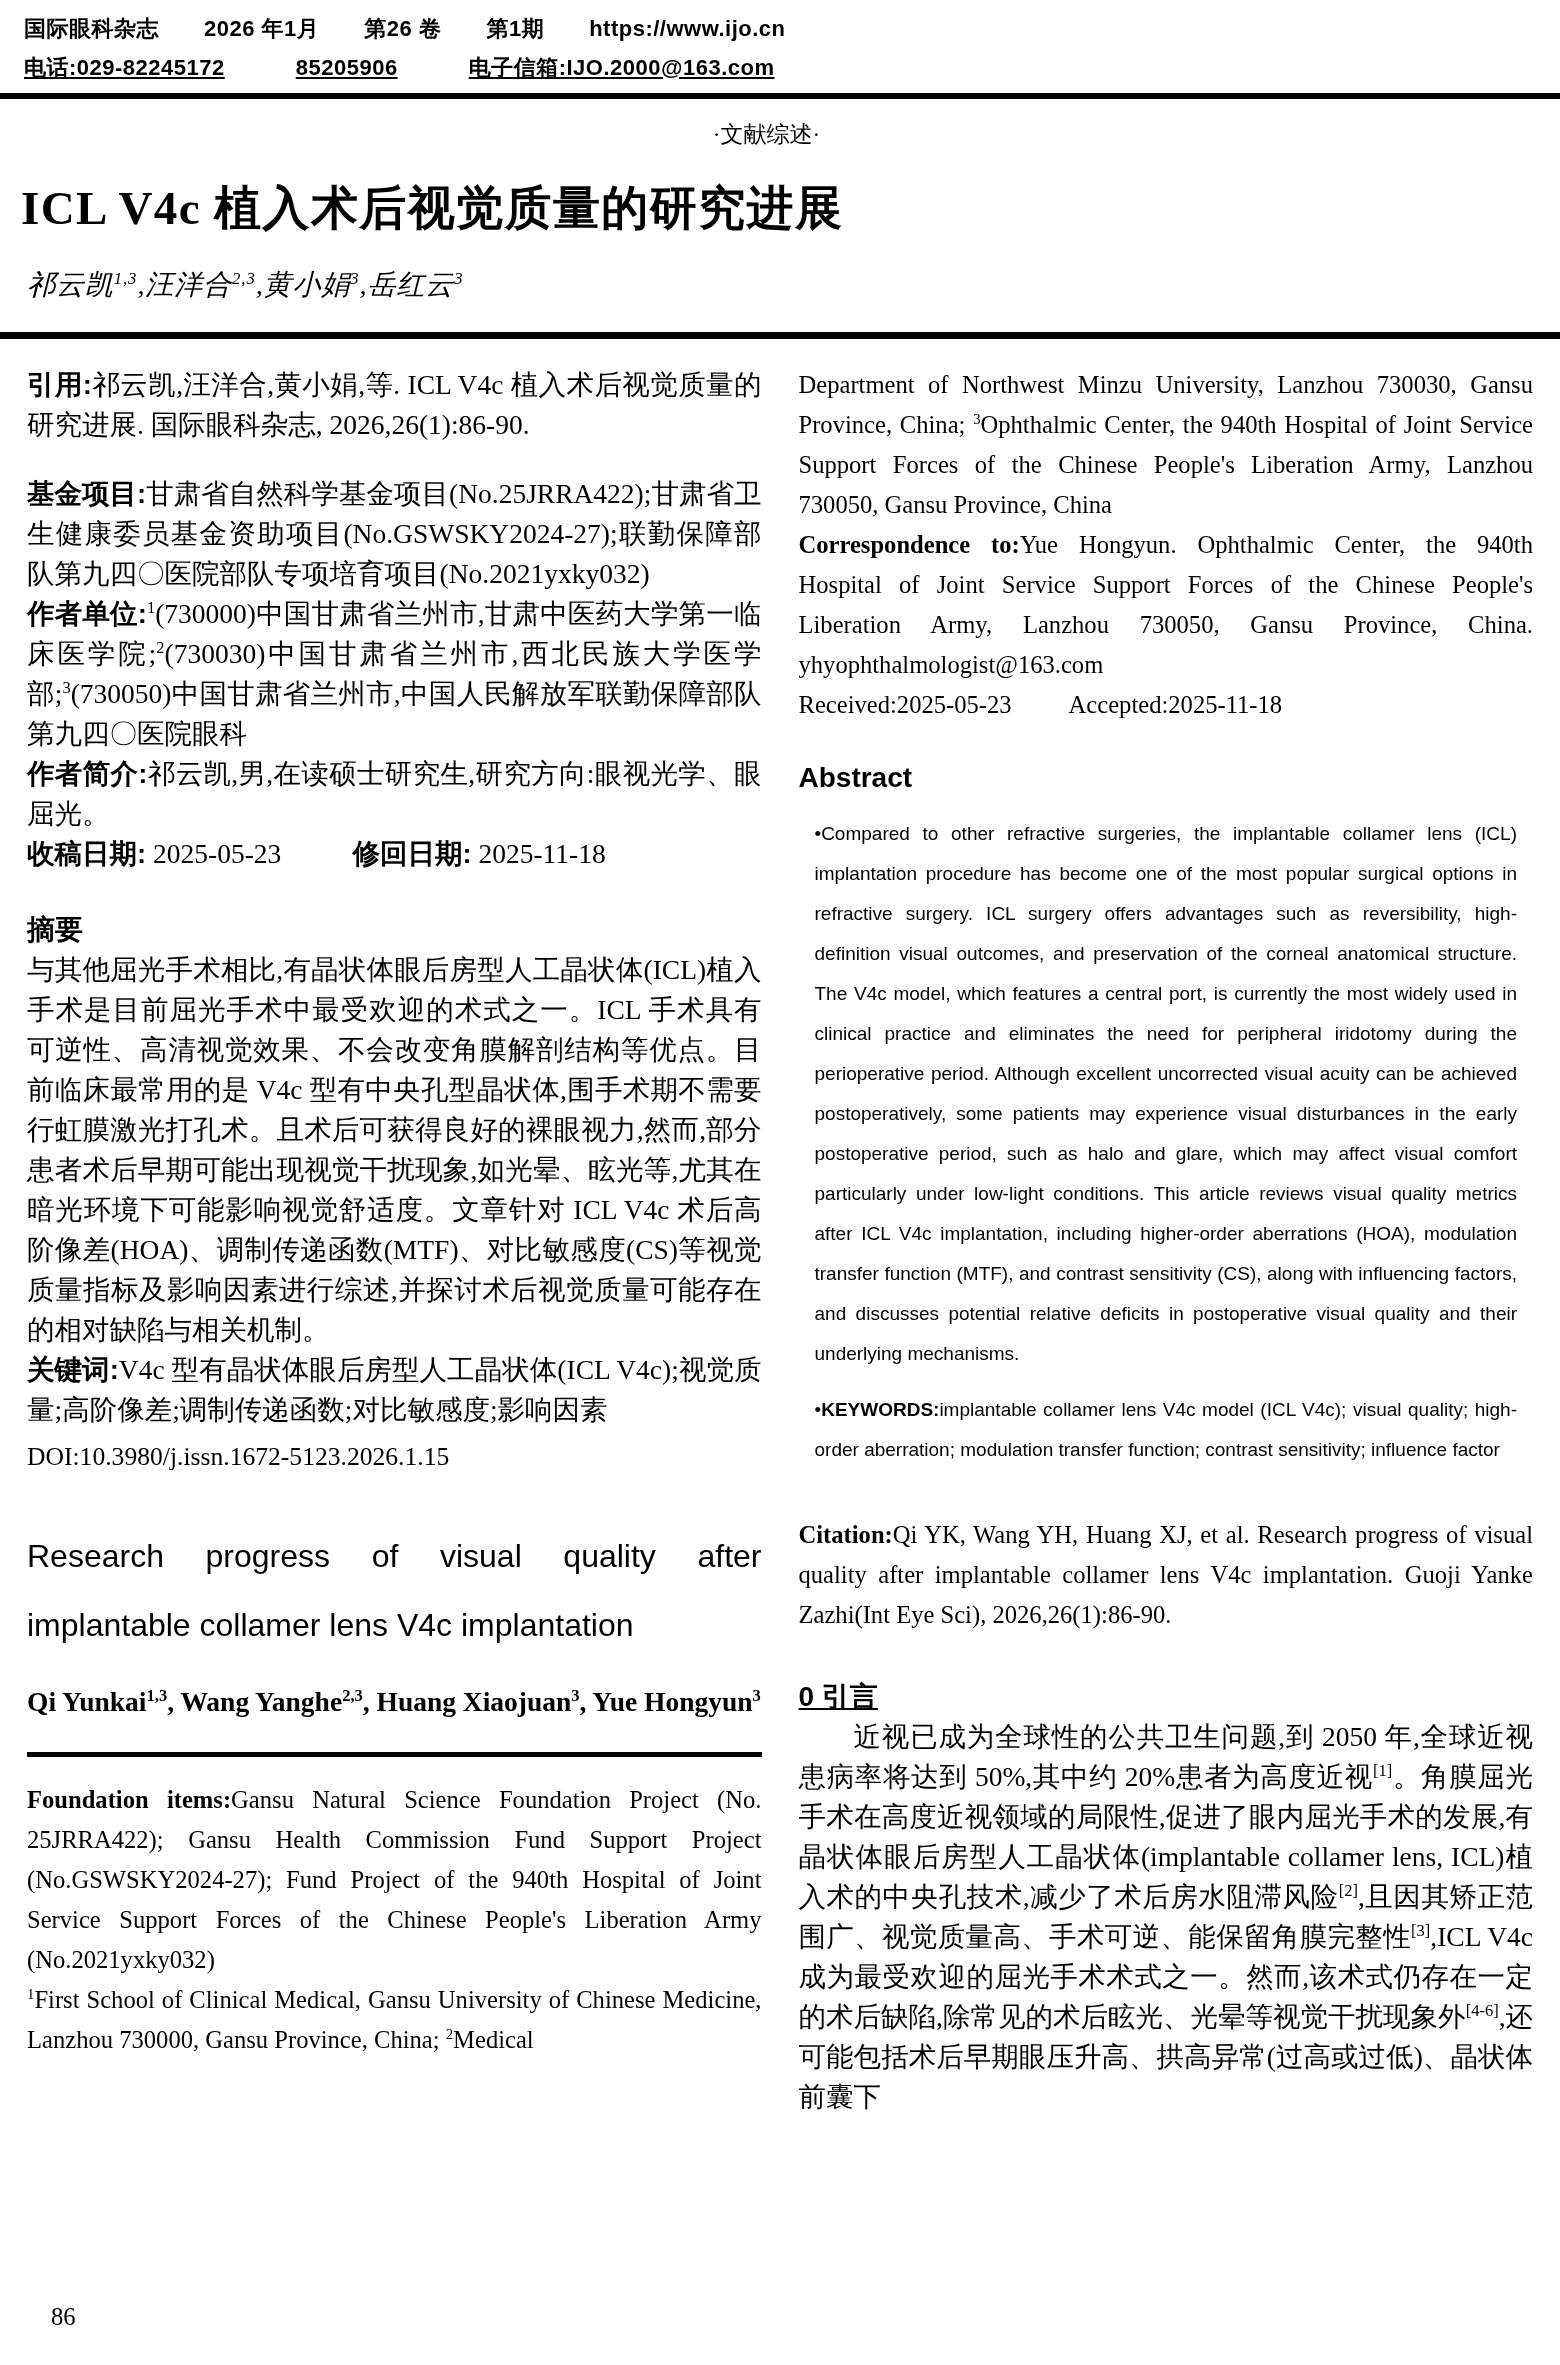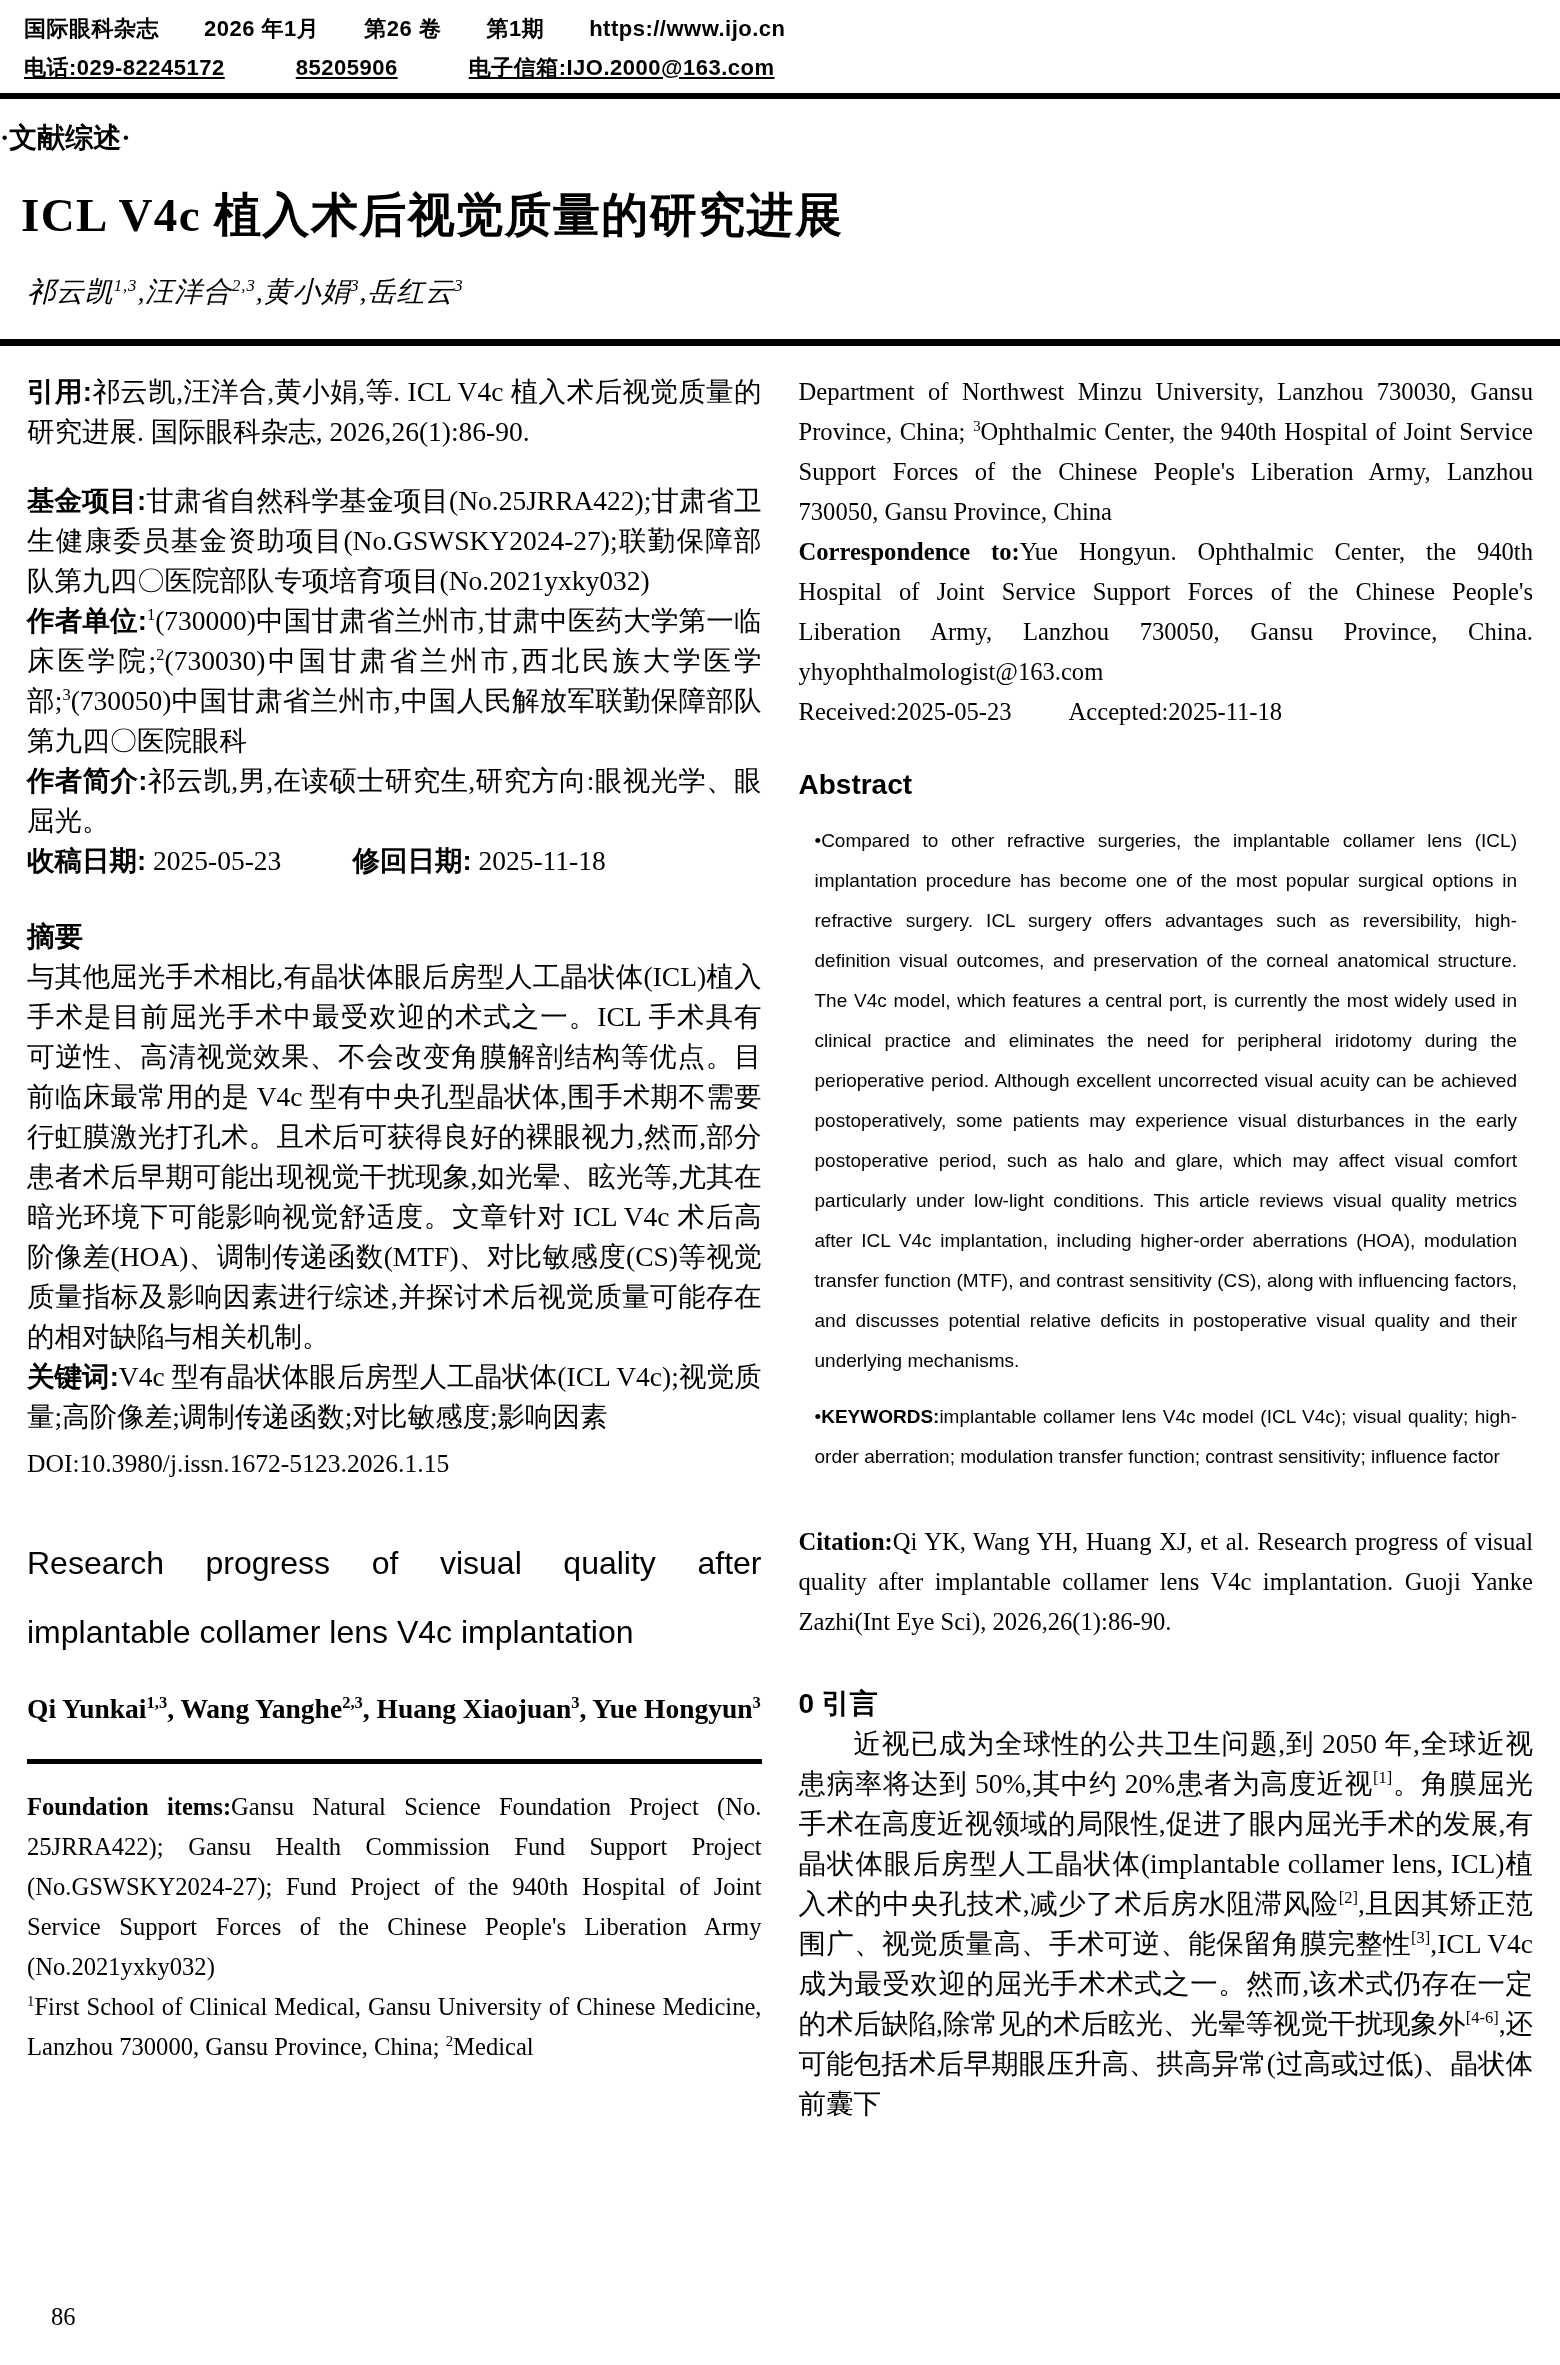--- a/index.html
+++ b/index.html
@@ -26,23 +26,23 @@
   .header-row{display:flex;align-items:baseline;}
   .header-row.r1 span{margin-right:45px;}
   .header-row.r2{margin-top:8.5px;}
   .header-row.r2 span{margin-right:71px;text-decoration:underline;}
   .rule{background:#000;}
   .rule-header{height:6.2px;margin:10.4px 0 0 0;}
 
   
   .article-type{
     margin:20px 27px 0 0;
-    text-align:left;
-    font-size:28px;
-    font-weight:bold;
+    text-align:center;
+    font-size:23px;
+    font-weight:normal;
   }
   .title-cn{
     margin:30px 27px 0 21px;
     font-size:47px;
     font-weight:bold;
     letter-spacing:1.4px;
     line-height:1.2;
   }
   .authors-cn{
     margin:30px 27px 28px 27px;
@@ -184,21 +184,21 @@
 
       <p class="para-en received-line"><span class="pair"><span>Received:</span><span>2025-05-23</span></span><span class="pair"><span>Accepted:</span><span>2025-11-18</span></span></p>
 
       <h2 class="sec-heading abstract-heading">Abstract</h2>
       <p class="para-sans">•Compared to other refractive surgeries, the implantable collamer lens (ICL) implantation procedure has become one of the most popular surgical options in refractive surgery. ICL surgery offers advantages such as reversibility, high-definition visual outcomes, and preservation of the corneal anatomical structure. The V4c model, which features a central port, is currently the most widely used in clinical practice and eliminates the need for peripheral iridotomy during the perioperative period. Although excellent uncorrected visual acuity can be achieved postoperatively, some patients may experience visual disturbances in the early postoperative period, such as halo and glare, which may affect visual comfort particularly under low-light conditions. This article reviews visual quality metrics after ICL V4c implantation, including higher-order aberrations (HOA), modulation transfer function (MTF), and contrast sensitivity (CS), along with influencing factors, and discusses potential relative deficits in postoperative visual quality and their underlying mechanisms.</p>
 
       <p class="para-sans"><span>•</span><span class="lbl">KEYWORDS:</span><span>implantable collamer lens V4c model (ICL V4c); visual quality; high-order aberration; modulation transfer function; contrast sensitivity; influence factor</span></p>
 
       <p class="para-en gap-top" style="margin-top:45px;"><span class="lbl-serif">Citation:</span><span>Qi YK, Wang YH, Huang XJ, et al. Research progress of visual quality after implantable collamer lens V4c implantation. Guoji Yanke Zazhi(Int Eye Sci), 2026,26(1):86-90.</span></p>
 
-      <h2 class="sec-heading" style="margin-top:42px;">0 引言</h2>
+      <h2 class="sec-heading" style="margin-top:42px;text-decoration:underline;">0 引言</h2>
       <p class="para intro-para">近视已成为全球性的公共卫生问题,到 2050 年,全球近视患病率将达到 50%,其中约 20%患者为高度近视<sup>[1]</sup>。角膜屈光手术在高度近视领域的局限性,促进了眼内屈光手术的发展,有晶状体眼后房型人工晶状体(implantable collamer lens, ICL)植入术的中央孔技术,减少了术后房水阻滞风险<sup>[2]</sup>,且因其矫正范围广、视觉质量高、手术可逆、能保留角膜完整性<sup>[3]</sup>,ICL V4c 成为最受欢迎的屈光手术术式之一。然而,该术式仍存在一定的术后缺陷,除常见的术后眩光、光晕等视觉干扰现象外<sup>[4-6]</sup>,还可能包括术后早期眼压升高、拱高异常(过高或过低)、晶状体前囊下</p>
 
     </div>
   </div>
 
   <div class="page-number">86</div>
 
 </div>
 
 

